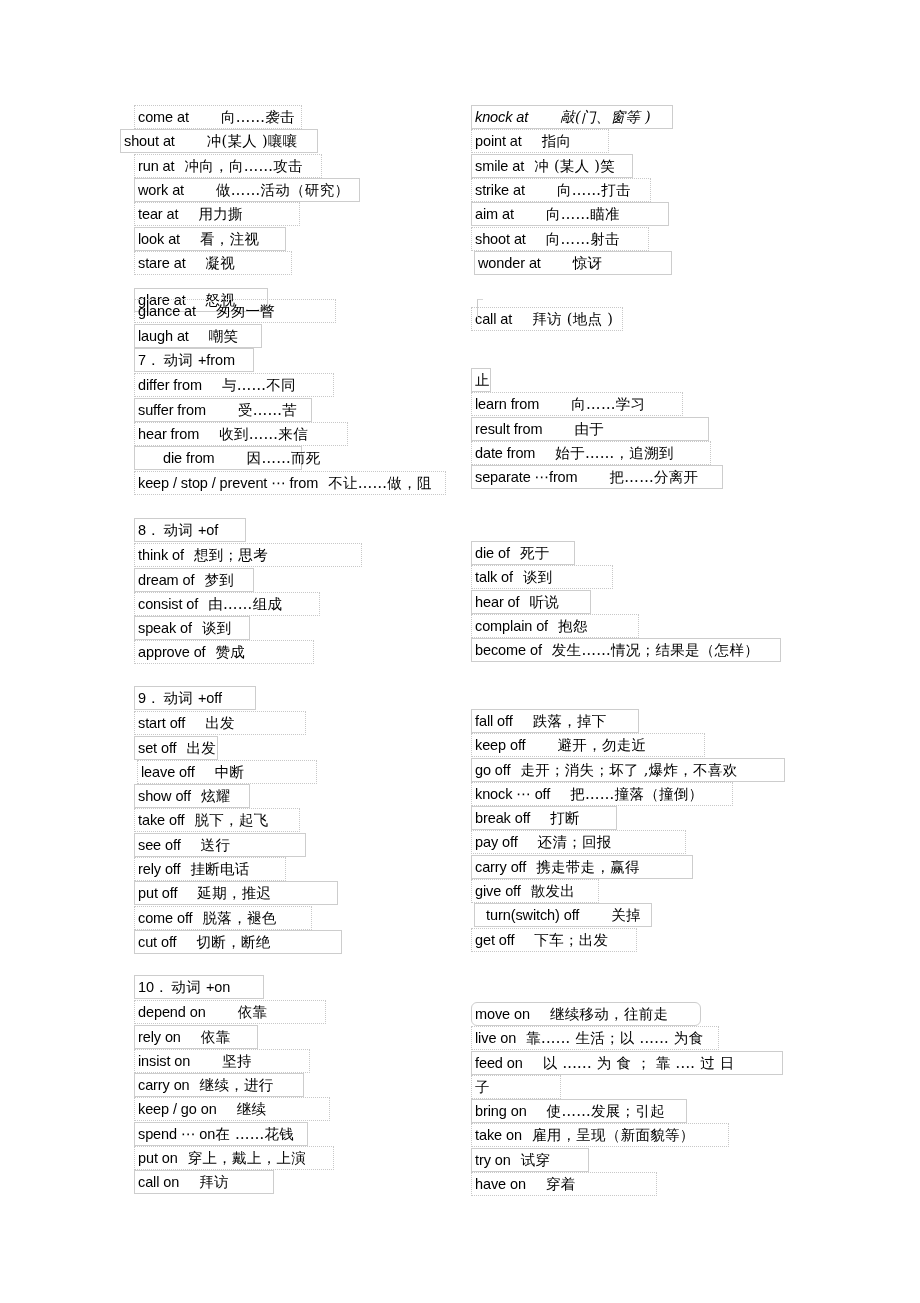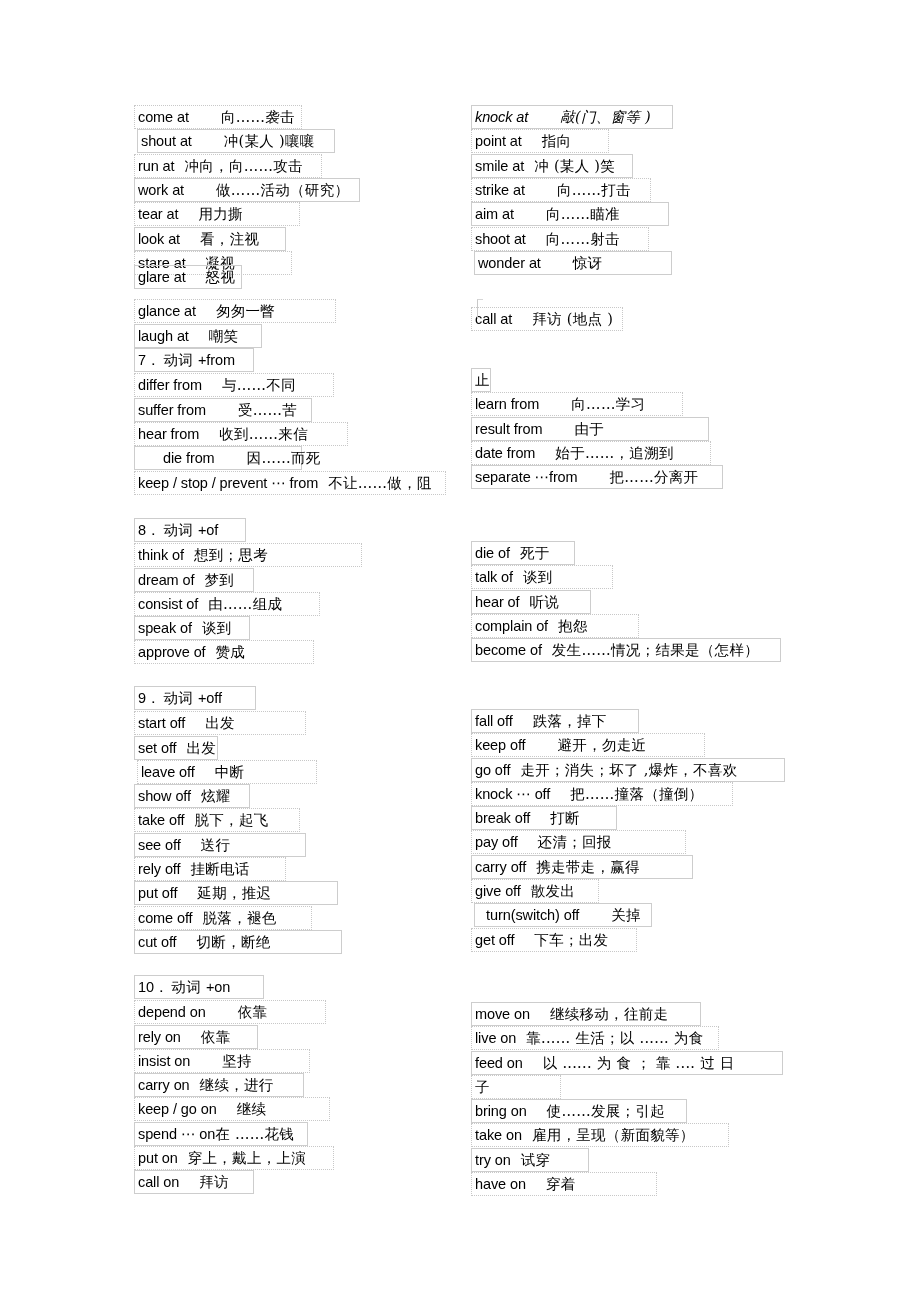--- a/index.html
+++ b/index.html
@@ -66,27 +66,27 @@
     width: 6px;
     box-sizing: border-box;
   }
 </style>
 </head>
 <body>
 
 <div id="page">
   <div id="layer">
       <div class="row dotted" style="left: 134px; top: 105px; width: 168px;"><span class="en">come at</span><span style="display: inline-block; width: 32px;"></span><span class="zh">向……袭击</span></div>
-      <div class="row solidish" style="left: 137px; top: 129px; width: 198px;"><span class="en">shout at</span><span style="display: inline-block; width: 32px;"></span><span class="zh">冲(某人 )嚷嚷</span></div>
+      <div class="row solidish" style="left: 120px; top: 129px; width: 198px;"><span class="en">shout at</span><span style="display: inline-block; width: 32px;"></span><span class="zh">冲(某人 )嚷嚷</span></div>
       <div class="row dotted" style="left: 134px; top: 154px; width: 188px;"><span class="en">run at</span><span style="display: inline-block; width: 10px;"></span><span class="zh">冲向，向……攻击</span></div>
       <div class="row solidish" style="left: 134px; top: 178px; width: 226px;"><span class="en">work at</span><span style="display: inline-block; width: 32px;"></span><span class="zh">做……活动（研究）</span></div>
       <div class="row dotted" style="left: 134px; top: 202px; width: 166px;"><span class="en">tear at</span><span style="display: inline-block; width: 20px;"></span><span class="zh">用力撕</span></div>
       <div class="row solidish" style="left: 134px; top: 227px; width: 152px;"><span class="en">look at</span><span style="display: inline-block; width: 20px;"></span><span class="zh">看，注视</span></div>
       <div class="row dotted" style="left: 134px; top: 251px; width: 158px;"><span class="en">stare at</span><span style="display: inline-block; width: 20px;"></span><span class="zh">凝视</span></div>
-      <div class="row solidish" style="left: 134px; top: 265px; width: 108px;"><span class="en">glare at</span><span style="display: inline-block; width: 20px;"></span><span class="zh">怒视</span></div>
+      <div class="row solidish" style="left: 134px; top: 288px; width: 134px;"><span class="en">glare at</span><span style="display: inline-block; width: 20px;"></span><span class="zh">怒视</span></div>
       <div class="row dotted" style="left: 134px; top: 299px; width: 202px;"><span class="en">glance at</span><span style="display: inline-block; width: 20px;"></span><span class="zh">匆匆一瞥</span></div>
       <div class="row solidish" style="left: 134px; top: 324px; width: 128px;"><span class="en">laugh at</span><span style="display: inline-block; width: 20px;"></span><span class="zh">嘲笑</span></div>
       <div class="row solidish" style="left: 471px; top: 105px; width: 202px; font-style: italic;"><span class="en">knock at</span><span style="display: inline-block; width: 32px;"></span><span class="zh">敲(门、窗等 )</span></div>
       <div class="row dotted" style="left: 471px; top: 129px; width: 138px;"><span class="en">point at</span><span style="display: inline-block; width: 20px;"></span><span class="zh">指向</span></div>
       <div class="row solidish" style="left: 471px; top: 154px; width: 162px;"><span class="en">smile at</span><span style="display: inline-block; width: 10px;"></span><span class="zh">冲 (某人 )笑</span></div>
       <div class="row dotted" style="left: 471px; top: 178px; width: 180px;"><span class="en">strike at</span><span style="display: inline-block; width: 32px;"></span><span class="zh">向……打击</span></div>
       <div class="row solidish" style="left: 471px; top: 202px; width: 198px;"><span class="en">aim at</span><span style="display: inline-block; width: 32px;"></span><span class="zh">向……瞄准</span></div>
       <div class="row dotted" style="left: 471px; top: 227px; width: 178px;"><span class="en">shoot at</span><span style="display: inline-block; width: 20px;"></span><span class="zh">向……射击</span></div>
       <div class="row solidish" style="left: 474px; top: 251px; width: 198px;"><span class="en">wonder at</span><span style="display: inline-block; width: 32px;"></span><span class="zh">惊讶</span></div>
       <div class="row dotted" style="left: 471px; top: 275px; width: 152px; margin-top: 32px;"><span class="en">call at</span><span style="display: inline-block; width: 20px;"></span><span class="zh">拜访 (地点 )</span></div>
@@ -134,22 +134,22 @@
       <div class="row solidish" style="left: 474px; top: 903px; width: 178px; text-align: center;"><span class="en">turn(switch) off</span><span style="display: inline-block; width: 32px;"></span><span class="zh">关掉</span></div>
       <div class="row dotted" style="left: 471px; top: 928px; width: 166px;"><span class="en">get off</span><span style="display: inline-block; width: 20px;"></span><span class="zh">下车；出发</span></div>
       <div class="row heading solidish" style="left: 134px; top: 975px; width: 130px;"><span class="en">10．</span><span style="display: inline-block; width: 3px;"></span><span class="zh">动词</span><span style="display: inline-block; width: 5px;"></span><span class="en">+on</span></div>
       <div class="row dotted" style="left: 134px; top: 1000px; width: 192px;"><span class="en">depend on</span><span style="display: inline-block; width: 32px;"></span><span class="zh">依靠</span></div>
       <div class="row solidish" style="left: 134px; top: 1025px; width: 124px;"><span class="en">rely on</span><span style="display: inline-block; width: 20px;"></span><span class="zh">依靠</span></div>
       <div class="row dotted" style="left: 134px; top: 1049px; width: 176px;"><span class="en">insist on</span><span style="display: inline-block; width: 32px;"></span><span class="zh">坚持</span></div>
       <div class="row solidish" style="left: 134px; top: 1073px; width: 170px;"><span class="en">carry on</span><span style="display: inline-block; width: 10px;"></span><span class="zh">继续，进行</span></div>
       <div class="row dotted" style="left: 134px; top: 1097px; width: 196px;"><span class="en">keep / go on</span><span style="display: inline-block; width: 20px;"></span><span class="zh">继续</span></div>
       <div class="row solidish" style="left: 134px; top: 1122px; width: 174px;"><span class="en">spend ⋯ on</span><span class="zh">在 ……花钱</span></div>
       <div class="row dotted" style="left: 134px; top: 1146px; width: 200px;"><span class="en">put on</span><span style="display: inline-block; width: 10px;"></span><span class="zh">穿上，戴上，上演</span></div>
-      <div class="row solidish" style="left: 134px; top: 1170px; width: 120px;"><span class="en">call on</span><span style="display: inline-block; width: 20px;"></span><span class="zh">拜访</span></div>
-      <div class="row solidish" style="left: 471px; top: 1002px; width: 230px;"><span class="en">move on</span><span style="display: inline-block; width: 20px;"></span><span class="zh">继续移动，往前走</span></div>
+      <div class="row solidish" style="left: 134px; top: 1170px; width: 140px;"><span class="en">call on</span><span style="display: inline-block; width: 20px;"></span><span class="zh">拜访</span></div>
+      <div class="row solidish" style="left: 471px; top: 1002px; width: 230px; border-radius: 6px;"><span class="en">move on</span><span style="display: inline-block; width: 20px;"></span><span class="zh">继续移动，往前走</span></div>
       <div class="row dotted" style="left: 471px; top: 1026px; width: 248px;"><span class="en">live on</span><span style="display: inline-block; width: 10px;"></span><span class="zh">靠...... 生活；以 ...... 为食</span></div>
       <div class="row solidish" style="left: 471px; top: 1051px; width: 312px;"><span class="en">feed on</span><span style="display: inline-block; width: 20px;"></span><span class="zh">以 ......  为 食 ； 靠 .... 过 日</span></div>
       <div class="row dotted" style="left: 471px; top: 1075px; width: 90px;"><span class="zh">子</span></div>
       <div class="row solidish" style="left: 471px; top: 1099px; width: 216px;"><span class="en">bring on</span><span style="display: inline-block; width: 20px;"></span><span class="zh">使……发展；引起</span></div>
       <div class="row dotted" style="left: 471px; top: 1123px; width: 258px;"><span class="en">take on</span><span style="display: inline-block; width: 10px;"></span><span class="zh">雇用，呈现（新面貌等）</span></div>
       <div class="row solidish" style="left: 471px; top: 1148px; width: 118px;"><span class="en">try on</span><span style="display: inline-block; width: 10px;"></span><span class="zh">试穿</span></div>
       <div class="row dotted" style="left: 471px; top: 1172px; width: 186px;"><span class="en">have on</span><span style="display: inline-block; width: 20px;"></span><span class="zh">穿着</span></div>
       <div class="stub" style="left: 477px; top: 299.4px;"></div>
     </div>
 </div>

